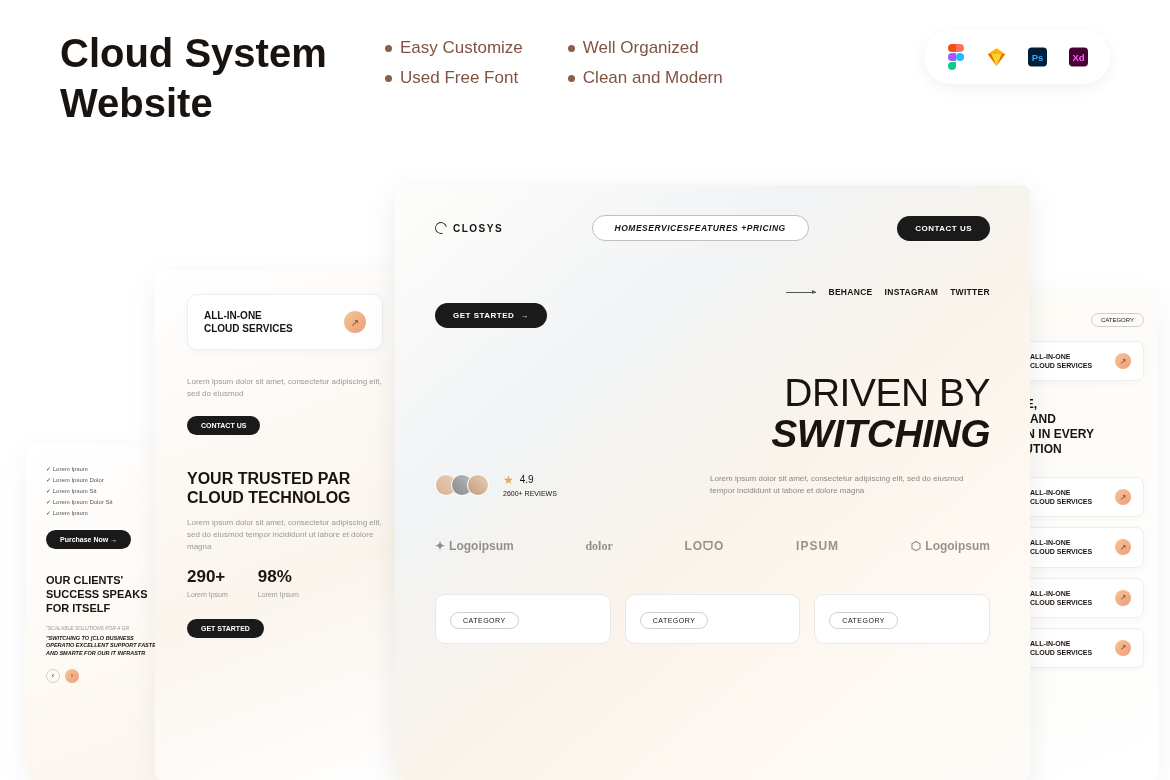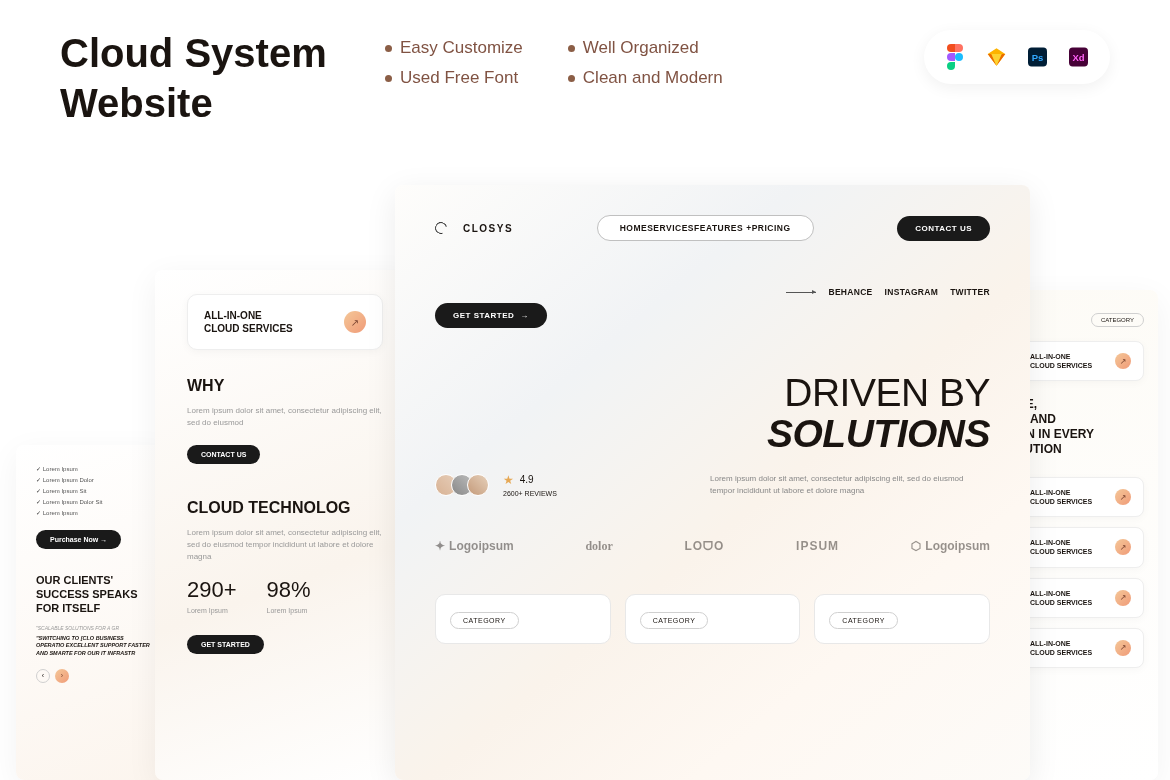--- a/index.html
+++ b/index.html
@@ -41,48 +41,49 @@
       position: absolute;
       top: 30px;
       right: 60px;
       background: #fff;
       border-radius: 28px;
       padding: 14px 22px;
       display: flex;
       gap: 22px;
       box-shadow: 0 4px 16px rgba(0,0,0,0.06);
     }
-    .tool-icon { width: 19px; height: 26px; display: flex; align-items: center; justify-content: flex-start; }
+    .tool-icon { width: 19px; height: 26px; display: flex; align-items: center; justify-content: center; }
     
     
     .mockup-main {
       position: absolute;
       top: 185px;
       left: 395px;
       width: 635px;
       height: 595px;
       background: linear-gradient(140deg, #fefdfb 0%, #f1f3f5 30%, #faf3eb 55%, #fef8f2 75%, #fdfbf8 100%);
       border-radius: 8px;
       box-shadow: 0 8px 32px rgba(0,0,0,0.08);
       padding: 30px 40px;
     }
     .mockup-header {
       display: flex;
       align-items: center;
       justify-content: space-between;
       margin-bottom: 40px;
     }
-    .brand { display: flex; align-items: center; gap: 16px; font-size: 10px; font-weight: 700; letter-spacing: 1.5px; }
+    .brand { display: flex; align-items: center; gap: 6px; font-size: 10px; font-weight: 700; letter-spacing: 1.5px; }
     .brand-icon { width: 12px; height: 12px; border: 1.5px solid #333; border-radius: 50%; border-right-color: transparent; transform: rotate(30deg); }
     .nav-pills {
       display: flex;
       background: #fff;
       border: 1px solid #c0c0c0;
       border-radius: 20px;
       padding: 7px 22px;
+      font-style: italic;
     }
     .nav-item { font-size: 8.5px; font-weight: 600; letter-spacing: 0.5px; display: flex; align-items: center; gap: 3px; }
     .btn-dark {
       background: #1a1a1a;
       color: #fff;
       border-radius: 18px;
       padding: 8px 18px;
       font-size: 8px;
       font-weight: 600;
       letter-spacing: 0.5px;
@@ -135,28 +136,28 @@
       justify-content: space-between;
       margin-bottom: 26px;
       box-shadow: 0 2px 8px rgba(0,0,0,0.04);
     }
     .service-title { font-size: 10px; font-weight: 700; line-height: 1.3; }
     .arrow-circle { width: 22px; height: 22px; border-radius: 50%; background: linear-gradient(135deg,#f4c798,#f09b78); display: flex; align-items: center; justify-content: center; font-size: 10px; color: #7a4430; }
     .section-h { font-size: 16px; font-weight: 700; line-height: 1.2; margin-bottom: 10px; }
     .small-text { font-size: 8px; color: #999; line-height: 1.5; margin-bottom: 14px; }
     .btn-small { background: #1a1a1a; color: #fff; border-radius: 14px; padding: 6px 14px; font-size: 7px; font-weight: 600; display: inline-block; }
     .stats-row { display: flex; gap: 30px; margin-top: 14px; }
-    .stat-num { font-size: 22px; font-weight: 400; }
+    .stat-num { font-size: 17px; font-weight: 700; }
     .stat-label { font-size: 7px; color: #999; margin-top: 3px; line-height: 1.3; }
 
     
     .mockup-far-left {
       position: absolute;
       top: 445px;
-      left: 16px;
+      left: 26px;
       width: 155px;
       height: 335px;
       background: linear-gradient(160deg, #fff 0%, #fcf5ee 100%);
       border-radius: 8px;
       box-shadow: 0 8px 32px rgba(0,0,0,0.05);
       padding: 20px 20px;
     }
     .check-list { margin-bottom: 12px; }
     .check-item { font-size: 6px; color: #555; margin-bottom: 4px; }
     .check-item::before { content: '✓ '; color: #333; }
@@ -278,26 +279,26 @@
 
 <div class="mockup-left">
   <div class="service-card">
     <div class="service-title">
       <div>ALL-IN-ONE</div>
       <div>CLOUD SERVICES</div>
     </div>
     <div class="arrow-circle">↗</div>
   </div>
   <div class="section-h">
-    <div>WHY</div>
   </div>
   <div class="small-text">Lorem ipsum dolor sit amet, consectetur adipiscing elit, sed do eiusmod</div>
   <div class="btn-small">CONTACT US</div>
   <div style="height:34px"></div>
   <div class="section-h">
+    <div>YOUR TRUSTED PAR</div>
     <div>CLOUD TECHNOLOG</div>
   </div>
   <div class="small-text">Lorem ipsum dolor sit amet, consectetur adipiscing elit, sed do eiusmod tempor incididunt ut labore et dolore magna</div>
   <div class="stats-row">
     <div>
       <div class="stat-num">290+</div>
       <div class="stat-label">Lorem Ipsum</div>
     </div>
     <div>
       <div class="stat-num">98%</div>
@@ -399,21 +400,21 @@
           <div class="rating-num">
               <span class="star">★</span>
               <span>4.9</span>
             </div>
           <div style="font-size:7px;margin-top:3px">2600+ REVIEWS</div>
         </div>
       </div>
       <div style="text-align:right">
         <div class="hero-sub">
           <div>DRIVEN BY</div>
-          <div><em>SOLUTIONS</em></div>
+          <div><em>SWITCHING</em></div>
         </div>
         <div class="hero-desc">Lorem ipsum dolor sit amet, consectetur adipiscing elit, sed do eiusmod tempor incididunt ut labore et dolore magna</div>
       </div>
     </div>
   </div>
 
   <div class="logos-row">
     <div class="logo-item">
         <span>✦</span>
         <span>Logoipsum</span>

